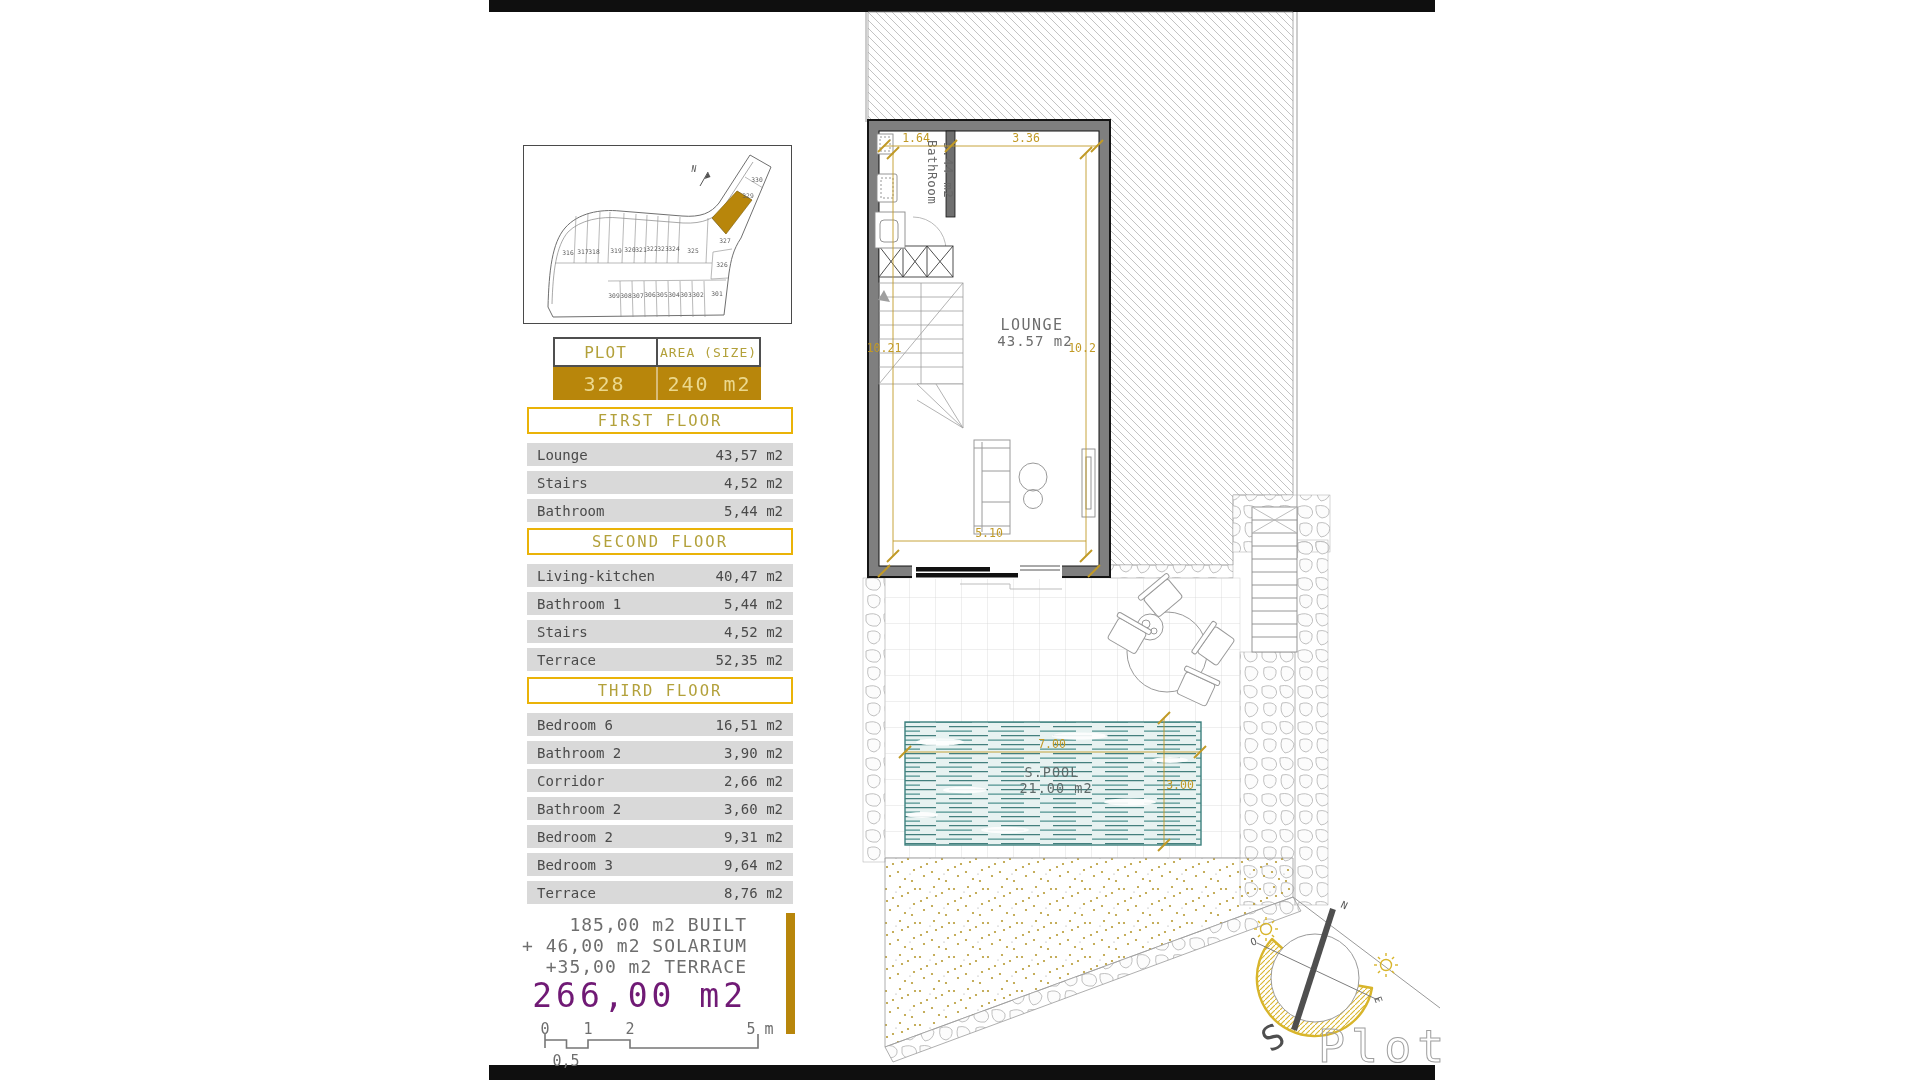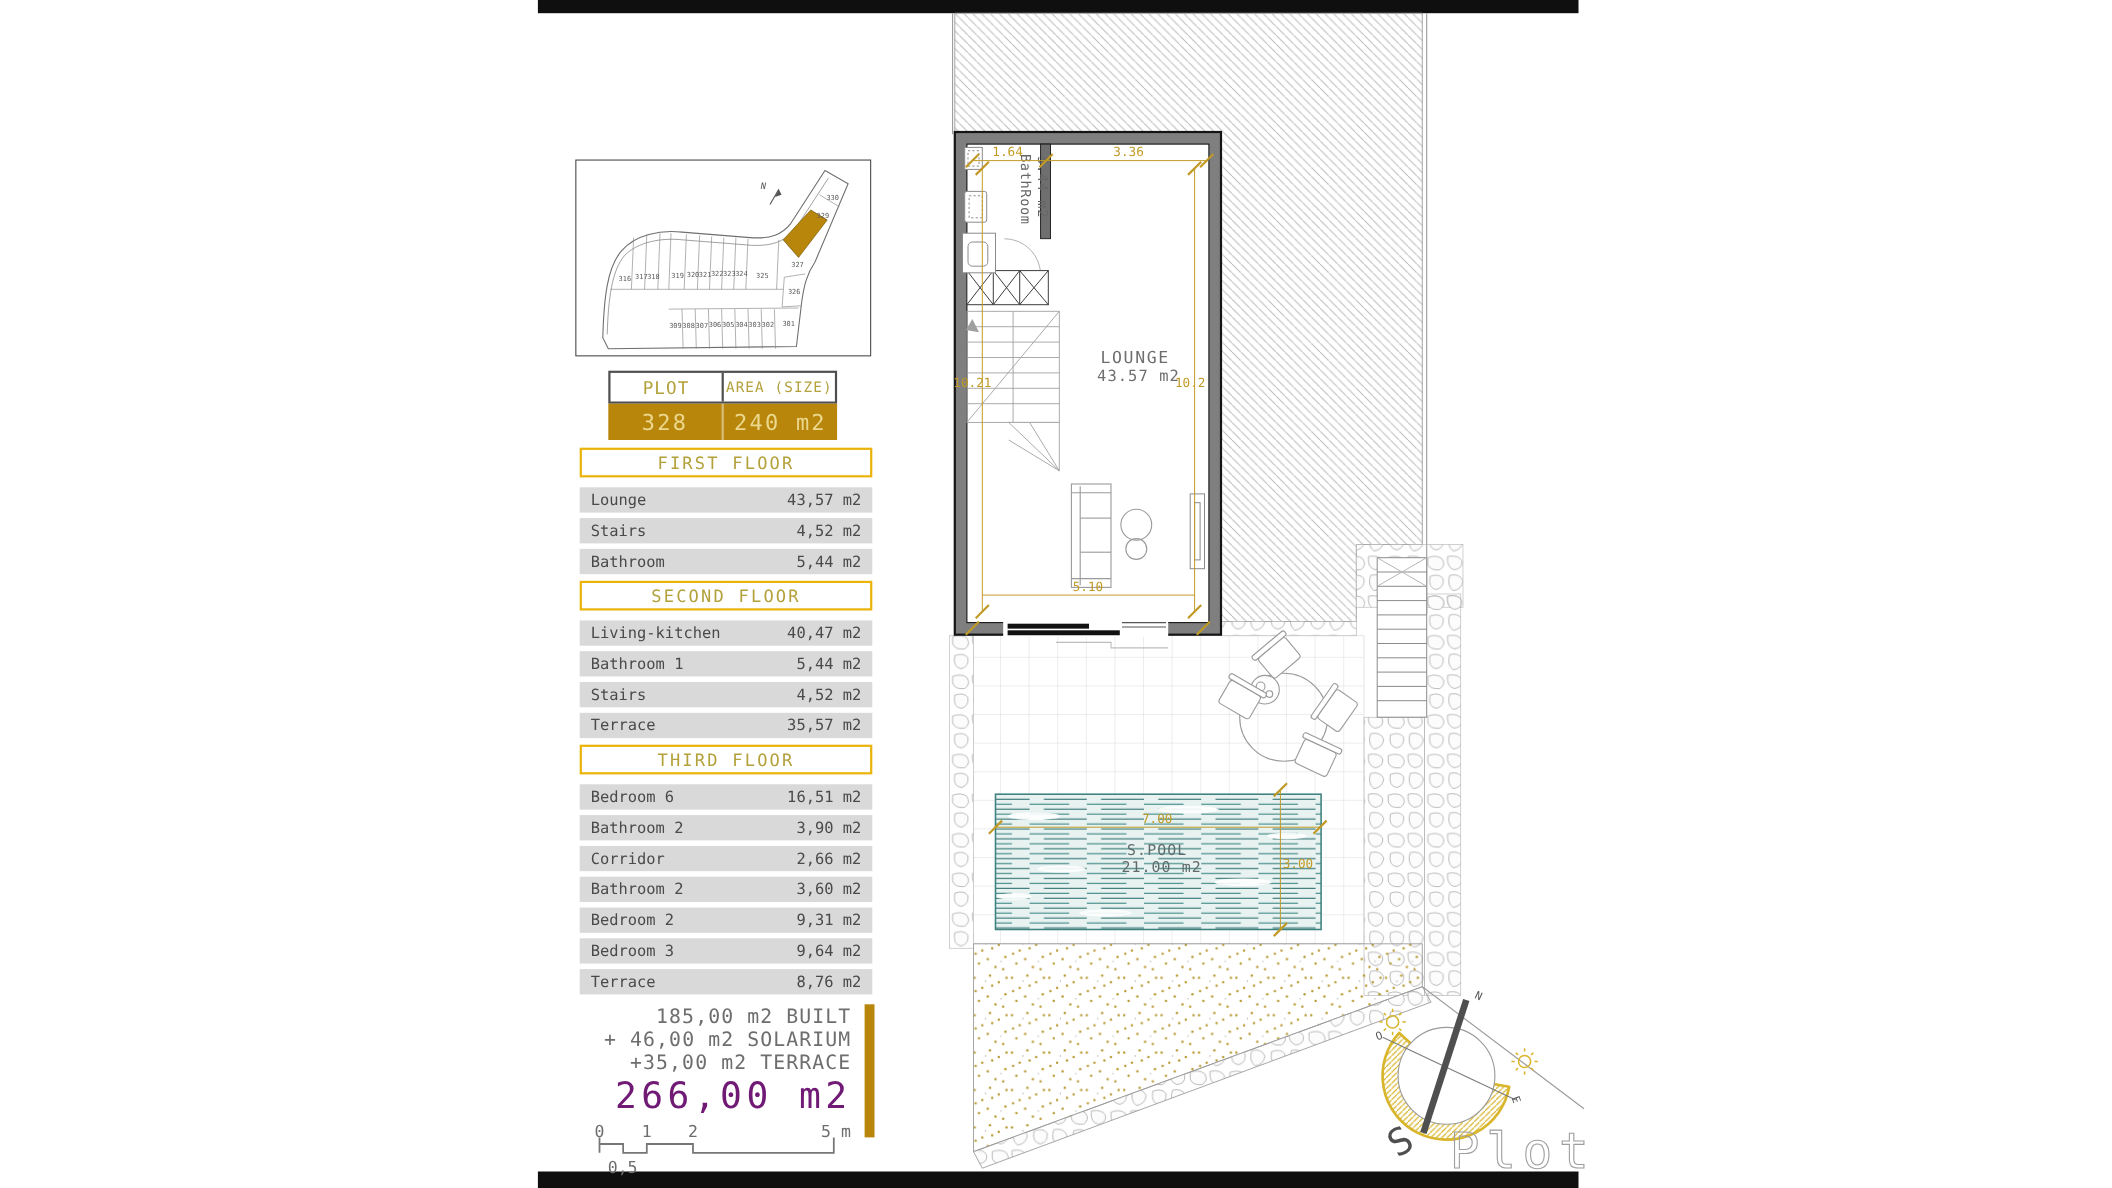--- a/index.html
+++ b/index.html
@@ -24,21 +24,21 @@
 
   .floors{position:absolute;left:527px;top:407px;width:266px;}
   .floor-header{border:2px solid #eab308;height:23px;display:flex;align-items:center;
       justify-content:center;color:#B3A13B;font-size:15.5px;letter-spacing:2px;
       margin-bottom:9px;background:#fff;}
   .floor-header.later{margin-top:6px;}
   .row{background:#D9D9D9;height:23px;display:flex;align-items:center;
       justify-content:space-between;padding:0 10px;margin-bottom:5px;
       color:#4a4a4a;font-size:14px;}
 
-  .summary{position:absolute;left:496px;top:914px;width:278px;text-align:right;
+  .summary{position:absolute;left:469px;top:914px;width:278px;text-align:right;
       color:#6e6e6e;font-size:18px;line-height:21px;letter-spacing:1px;}
   .summary .total{color:#701a75;font-size:33px;letter-spacing:4px;margin-top:8px;}
   .goldbar{position:absolute;left:786px;top:913px;width:9px;height:121px;background:#B8860B;}
 
   .scalebar{position:absolute;left:535px;top:1022px;}
 
   .plan{position:absolute;left:850px;top:0;}
   svg text{font-family:"DejaVu Sans Mono", monospace;}
 </style>
 </head>
@@ -152,21 +152,21 @@
     <div class="row">
       <span>Bathroom 1</span>
       <span>5,44 m2</span>
       </div>
     <div class="row">
       <span>Stairs</span>
       <span>4,52 m2</span>
       </div>
     <div class="row">
       <span>Terrace</span>
-      <span>35,57 m2</span>
+      <span>52,35 m2</span>
       </div>
 
     <div class="floor-header later">THIRD FLOOR</div>
     <div class="row">
       <span>Bedroom 6</span>
       <span>16,51 m2</span>
       </div>
     <div class="row">
       <span>Bathroom 2</span>
       <span>3,90 m2</span>

